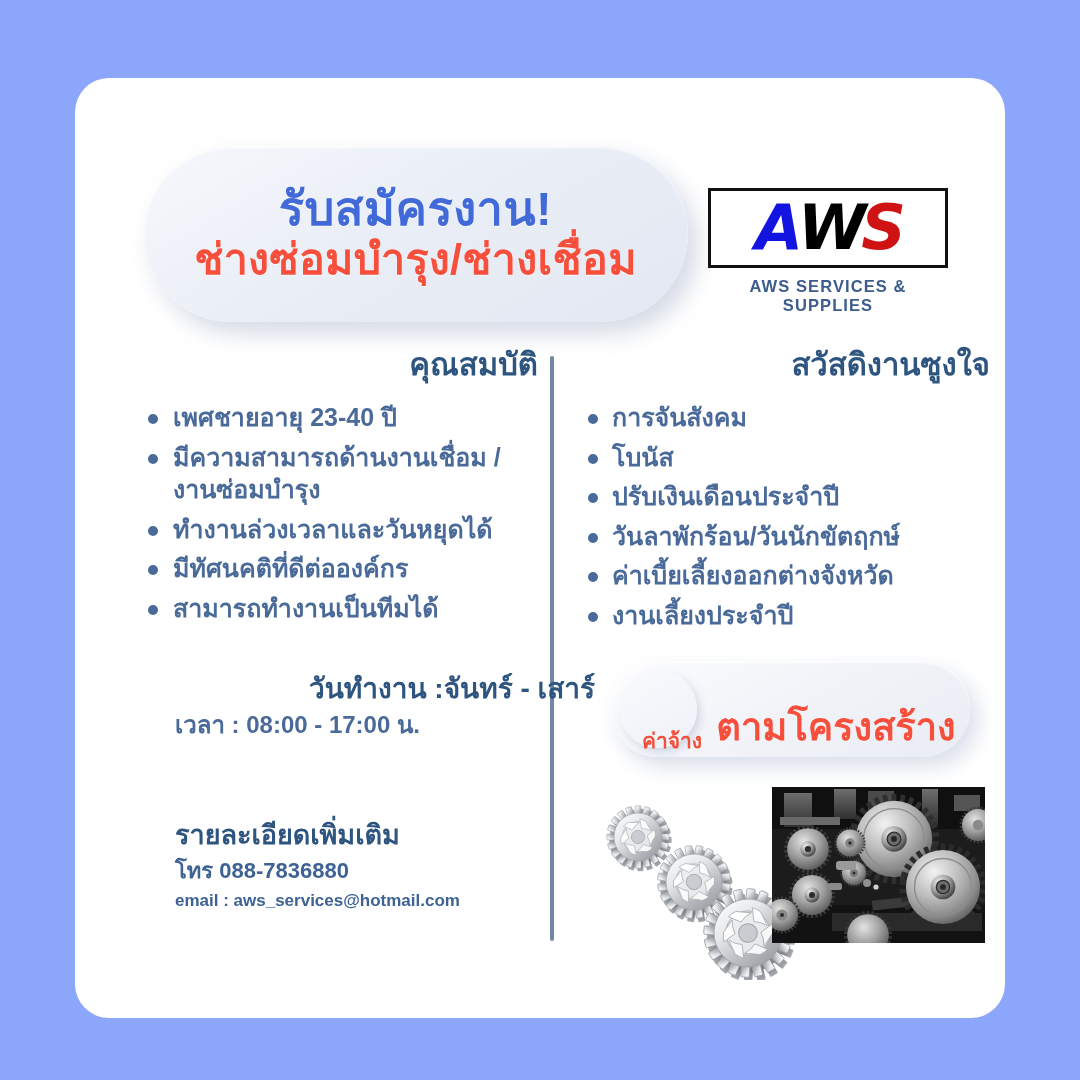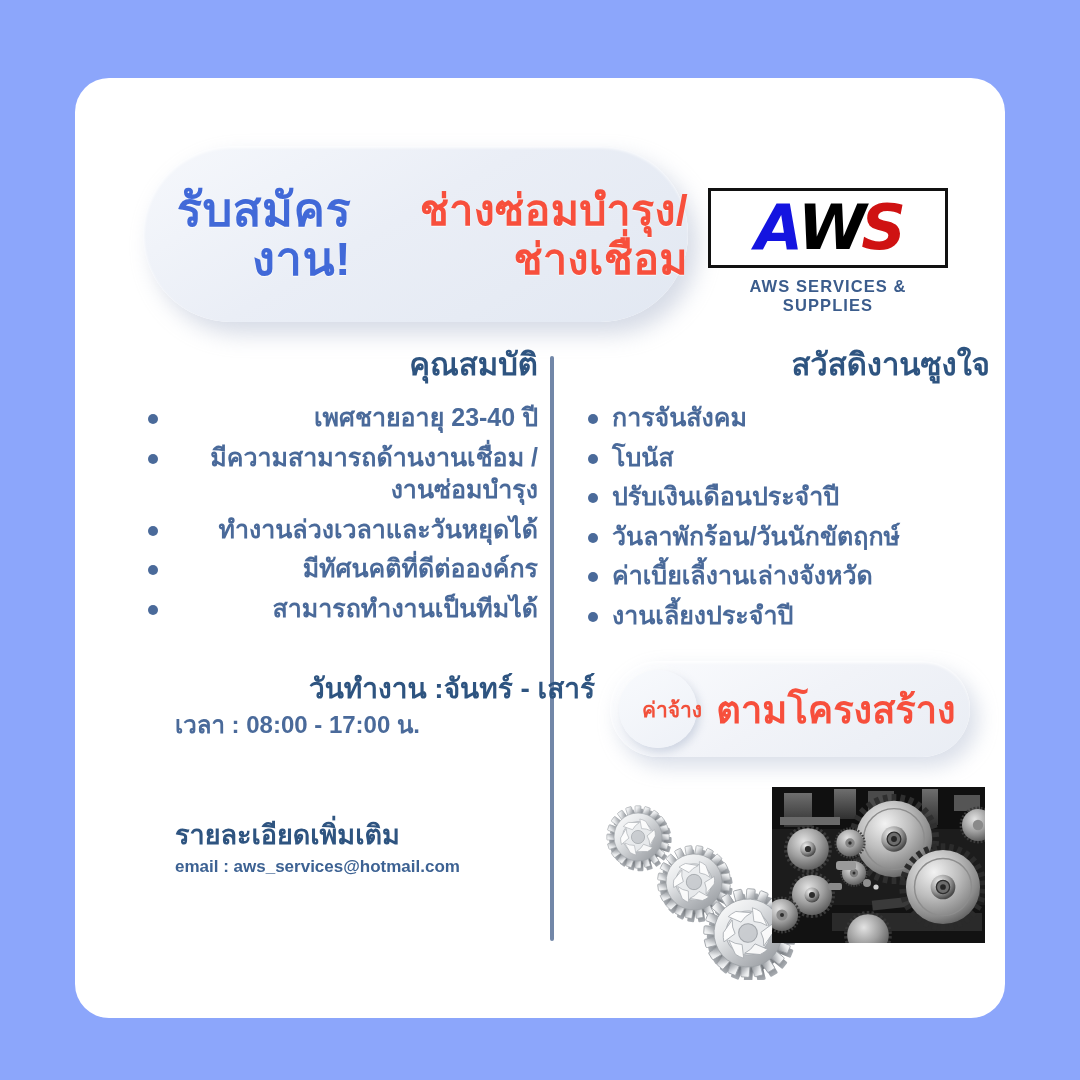--- a/index.html
+++ b/index.html
@@ -35,21 +35,21 @@
     top: 68px;
     width: 545px;
     height: 176px;
     border-radius: 88px;
     background: linear-gradient(150deg, #f6f8fc 0%, #eaeef6 45%, #e2e8f2 100%);
     box-shadow:
       10px 12px 22px rgba(158, 170, 196, 0.42),
       -8px -8px 18px rgba(255, 255, 255, 0.95),
       inset 1px 2px 3px rgba(255, 255, 255, 0.85);
     display: flex;
-    flex-direction: row;
+    flex-direction: column;
     align-items: center;
     justify-content: center;
     text-align: right;
   }
   #title-line-1 {
     font-size: 47px;
     font-weight: bold;
     color: #4169d8;
     letter-spacing: 0.5px;
     line-height: 1.05;
@@ -148,21 +148,21 @@
   ul.bullets li::before {
     content: "";
     position: absolute;
     left: 18px;
     top: 13px;
     width: 10px;
     height: 10px;
     border-radius: 50%;
     background: #4a6a9a;
   }
-  #col-left ul.bullets li { padding-left: 50px; text-align: right; }
+  #col-left ul.bullets li { padding-left: 50px; }
   #col-left ul.bullets li::before { left: 25px; }
 
   
   #workdays-block {
     position: absolute;
     left: 100px;
     top: 592px;
     width: 420px;
   }
   #workdays-line {
@@ -214,21 +214,21 @@
     top: 583px;
     width: 360px;
     height: 96px;
     border-radius: 48px;
     background: linear-gradient(150deg, #fbfcfe 0%, #f1f3f8 50%, #e9edf4 100%);
     box-shadow:
       8px 10px 20px rgba(163, 175, 200, 0.40),
       -6px -6px 16px rgba(255, 255, 255, 0.95),
       inset 1px 2px 3px rgba(255, 255, 255, 0.9);
     display: flex;
-    align-items: center;
+    align-items: flex-end;
   }
   #salary-knob {
     position: absolute;
     left: 9px;
     top: 9px;
     width: 78px;
     height: 78px;
     border-radius: 50%;
     background: linear-gradient(150deg, #f8fafd 0%, #eef1f7 100%);
     box-shadow:
@@ -311,32 +311,33 @@
     </ul>
   </div>
 
   <div id="col-right" class="col">
     <div class="section-head">สวัสดิงานซูงใจ</div>
     <ul class="bullets">
       <li>การจันสังคม</li>
       <li>โบนัส</li>
       <li>ปรับเงินเดือนประจำปี</li>
       <li>วันลาพักร้อน/วันนักขัตฤกษ์</li>
-      <li>ค่าเบี้ยเลี้งานเล่างจังหวัด</li>
+      <li>ค่าเบี้ยเลี้ยงออกต่างจังหวัด</li>
       <li>งานเลี้ยงประจำปี</li>
     </ul>
   </div>
 
   <div id="workdays-block">
     <div id="workdays-line">วันทำงาน :จันทร์ - เสาร์</div>
     <div id="worktime-line">เวลา : 08:00 - 17:00 น.</div>
   </div>
 
   <div id="contact-block">
     <div id="contact-head">รายละเอียดเพิ่มเติม</div>
+    <div id="contact-phone">โทร 088-7836880</div>
     <div id="contact-email">email : aws_services@hotmail.com</div>
   </div>
 
   <div id="salary-pill">
     <div id="salary-knob"></div>
     <div id="salary-label">ค่าจ้าง</div>
     <div id="salary-value">ตามโครงสร้าง</div>
   </div>
 
   <div id="gears">

